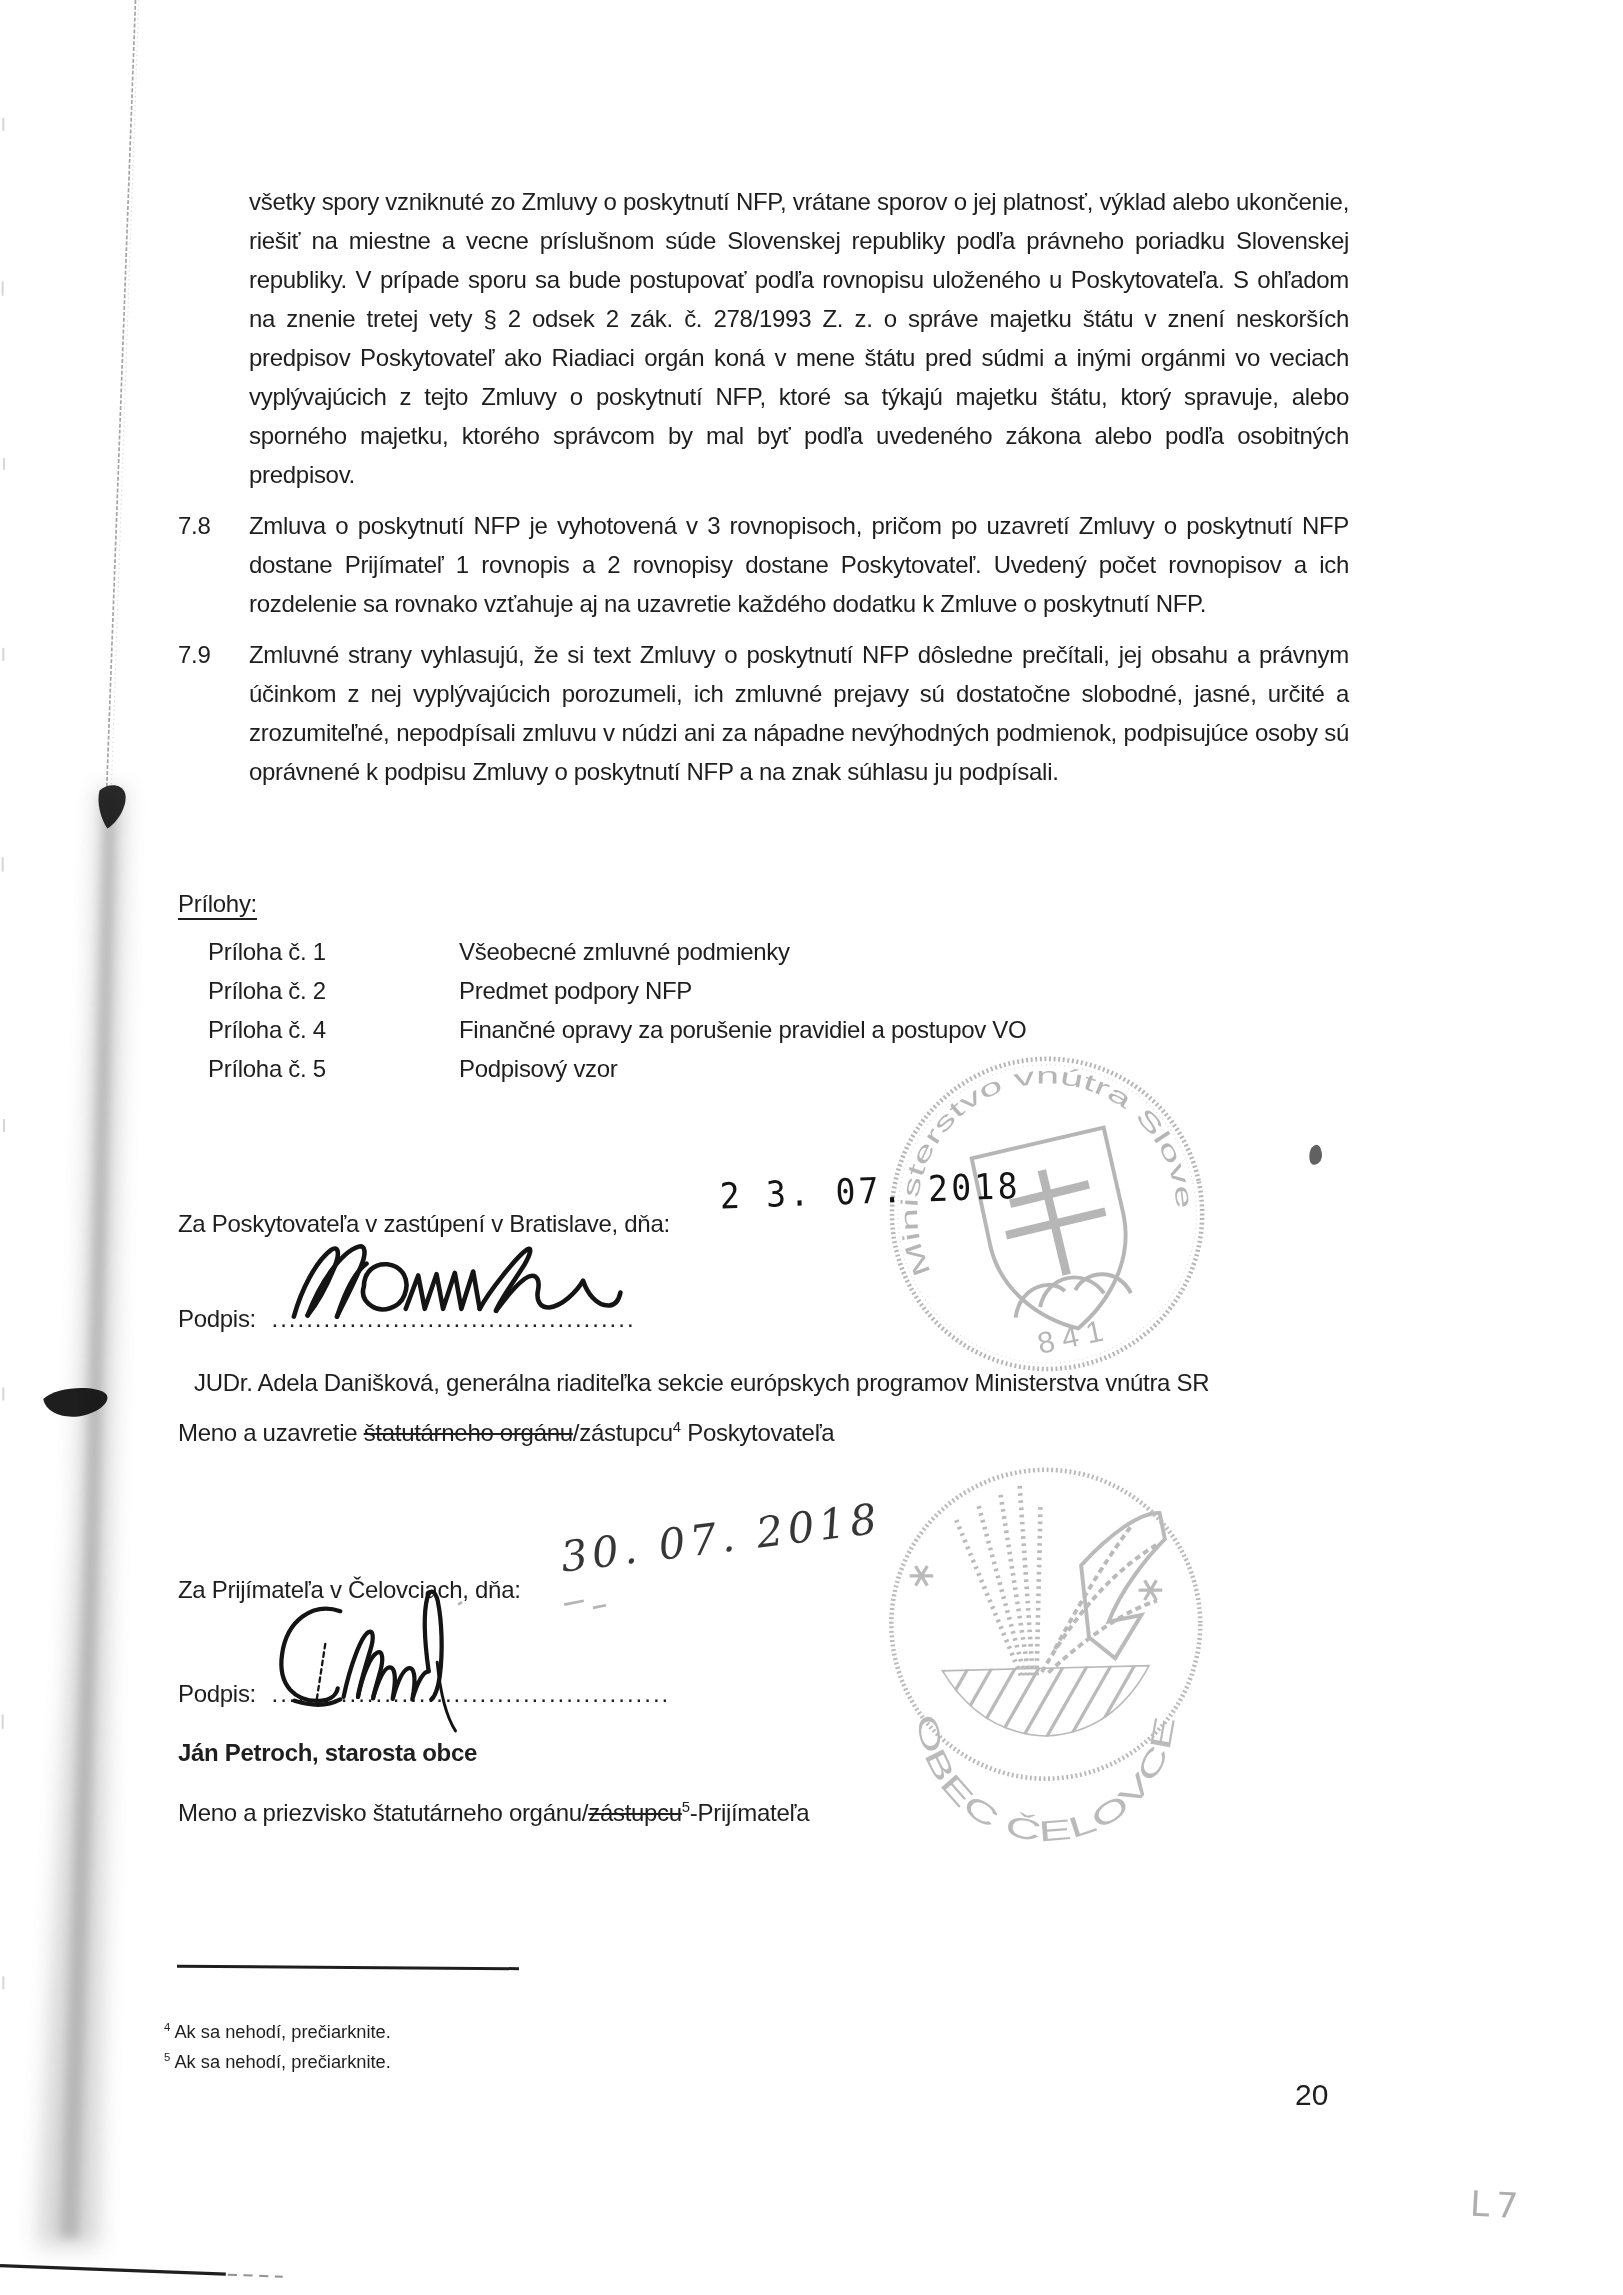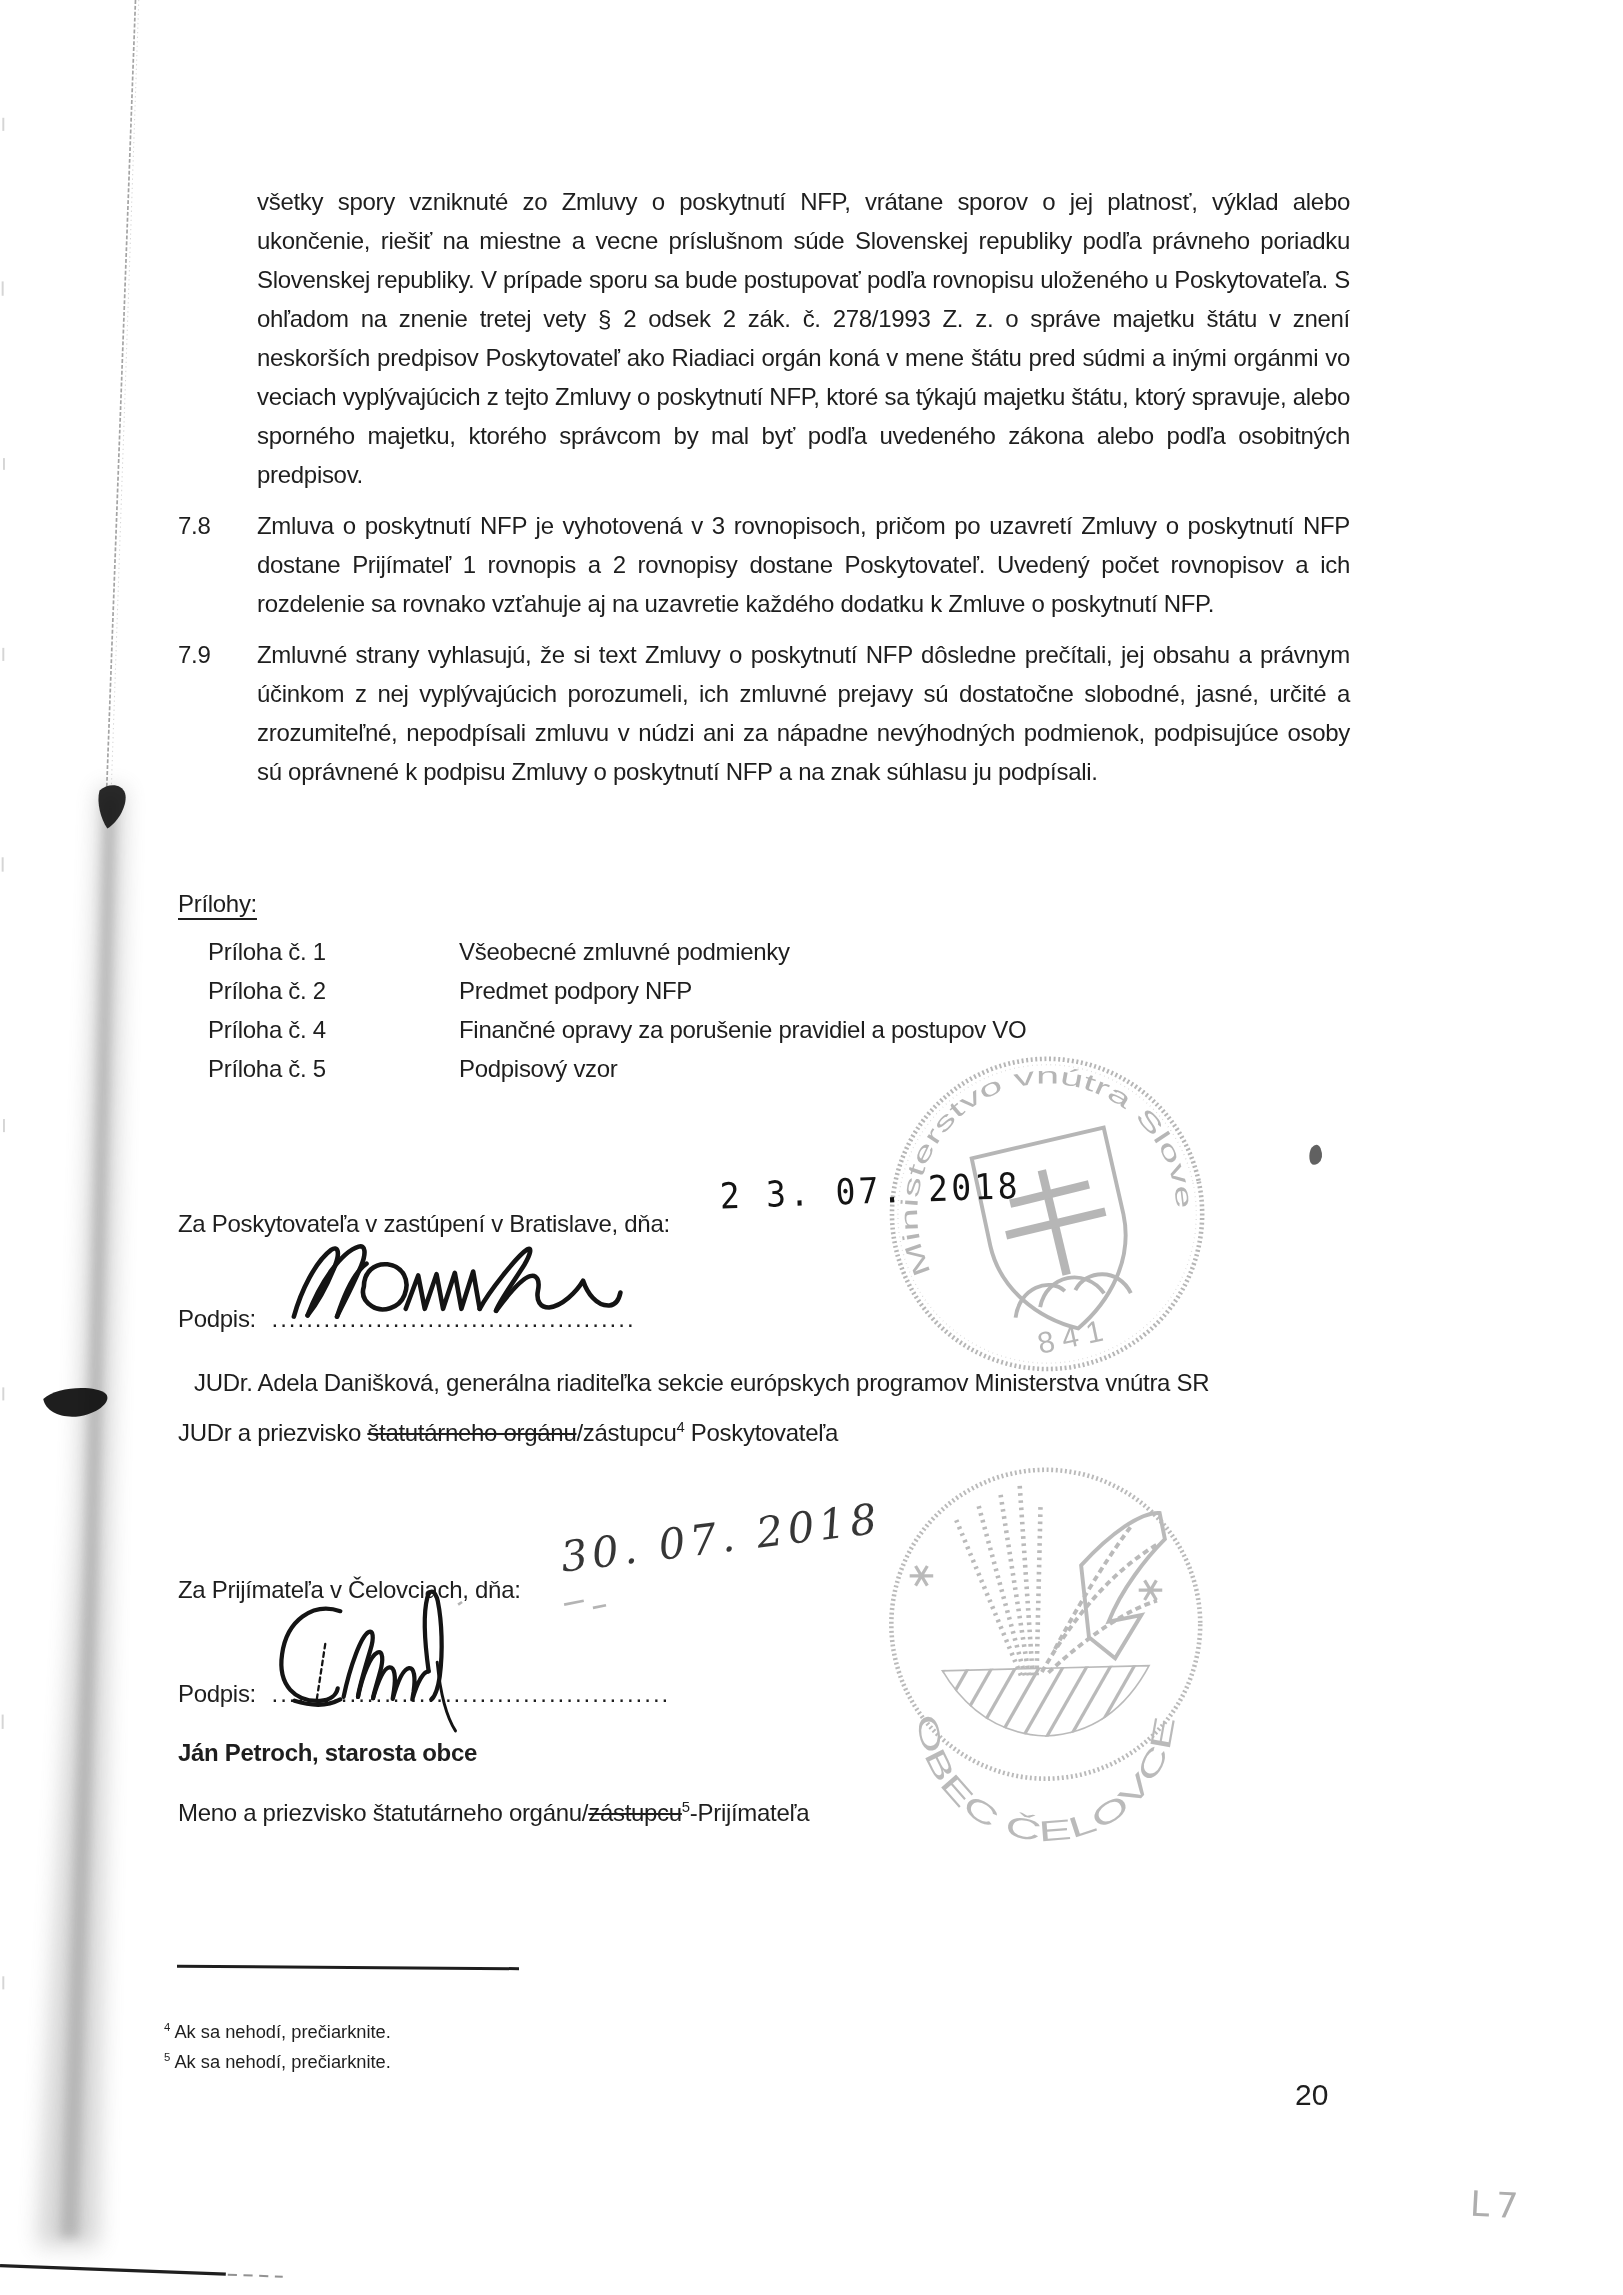--- a/index.html
+++ b/index.html
@@ -3,21 +3,21 @@
 <meta charset="utf-8">
 <style>
   html,body{margin:0;padding:0;background:#e8e8e8;}
   #page{
     position:relative;width:1623px;height:2295px;background:#ffffff;
     font-family:"Liberation Sans",sans-serif;color:#1e1e1e;overflow:hidden;
   }
   .abs{position:absolute;}
   .nowrap{white-space:nowrap;}
   .body-text{font-size:24px;line-height:39px;letter-spacing:-0.3px;}
-  .para{display:flex;margin-bottom:11.8px;gap:8px;}
+  .para{display:flex;margin-bottom:11.8px;}
   .pnum{width:71px;flex:0 0 71px;}
   .ptext{width:1100px;text-align:justify;}
   .heading-underline{text-decoration:underline;text-underline-offset:5.9px;text-decoration-thickness:2px;}
   .att-item{display:flex;line-height:39px;}
   .att-label{width:251px;flex:0 0 251px;}
   .struck{text-decoration:line-through;text-decoration-thickness:2.3px;}
   sup{font-size:0.62em;vertical-align:super;line-height:0;}
   .dots{letter-spacing:2px;}
   .date-stamp{
     font-family:"DejaVu Sans Mono",monospace;font-size:33px;color:#141414;
@@ -193,21 +193,21 @@
   </div>
 
   <div class="abs body-text nowrap" style="left:178px;top:1204px;z-index:2;">Za Poskytovateľa v zastúpení v Bratislave, dňa:</div>
   <div class="abs date-stamp" style="left:719px;top:1175px;z-index:3;">2 3. 07. 2018</div>
   <div class="abs body-text nowrap" style="left:178px;top:1299px;z-index:2;">
     <span>Podpis:</span>
     <span class="dots" style="margin-left:9.2px;">..........................................</span>
   </div>
   <div class="abs body-text nowrap" style="left:178px;top:1363px;z-index:2;margin-left:16px;">JUDr. Adela Danišková, generálna riaditeľka sekcie európskych programov Ministerstva vnútra SR</div>
   <div class="abs body-text nowrap" style="left:178px;top:1413px;z-index:2;">
-    <span>JUDr a priezvisko </span><span class="struck">štatutárneho orgánu</span><span>/zástupcu</span><sup>4</sup><span> Poskytovateľa</span>
+    <span>Meno a uzavretie </span><span class="struck">štatutárneho orgánu</span><span>/zástupcu</span><sup>4</sup><span> Poskytovateľa</span>
   </div>
 
   <div class="abs body-text nowrap" style="left:178px;top:1570px;z-index:2;">Za Prijímateľa v Čelovciach, dňa:</div>
   <div class="abs date-hand" style="left:558px;top:1533px;z-index:3;">30. 07. 2018</div>
   <div class="abs body-text nowrap" style="left:178px;top:1674px;z-index:2;">
     <span>Podpis:</span>
     <span class="dots" style="margin-left:9.2px;">..............................................</span>
   </div>
   <div class="abs body-text nowrap" style="left:178px;top:1733px;z-index:2;font-weight:bold;">Ján Petroch, starosta obce</div>
   <div class="abs body-text nowrap" style="left:178px;top:1793px;z-index:2;">

